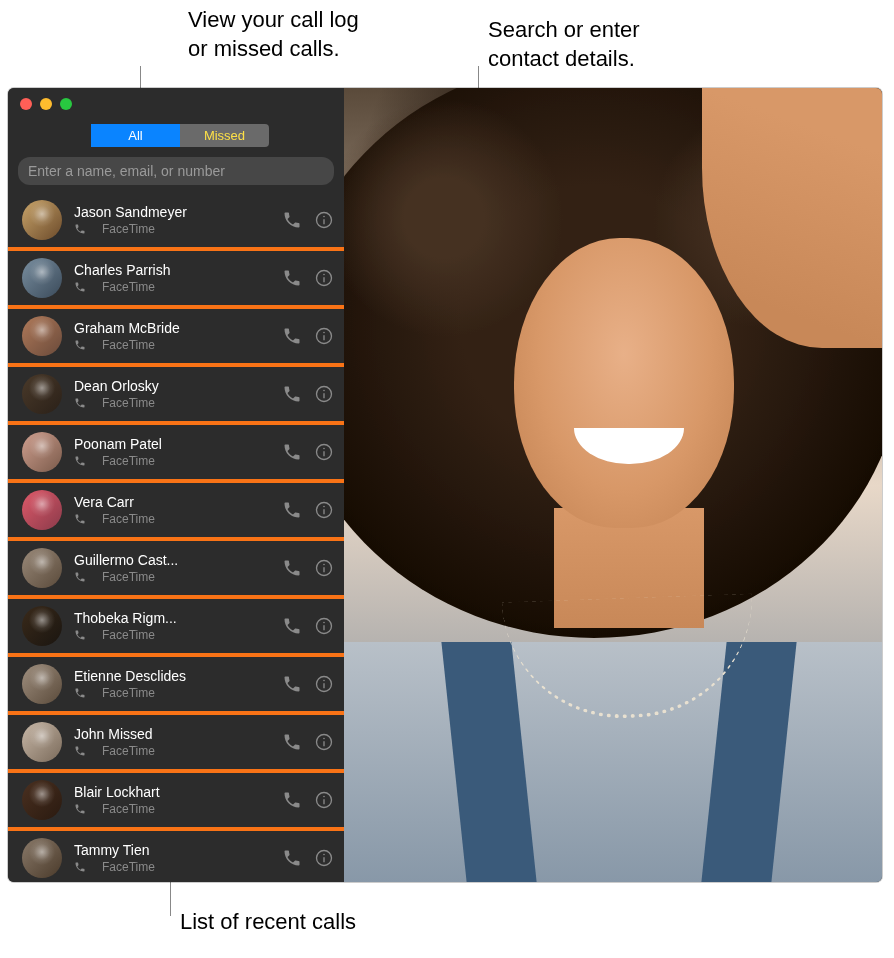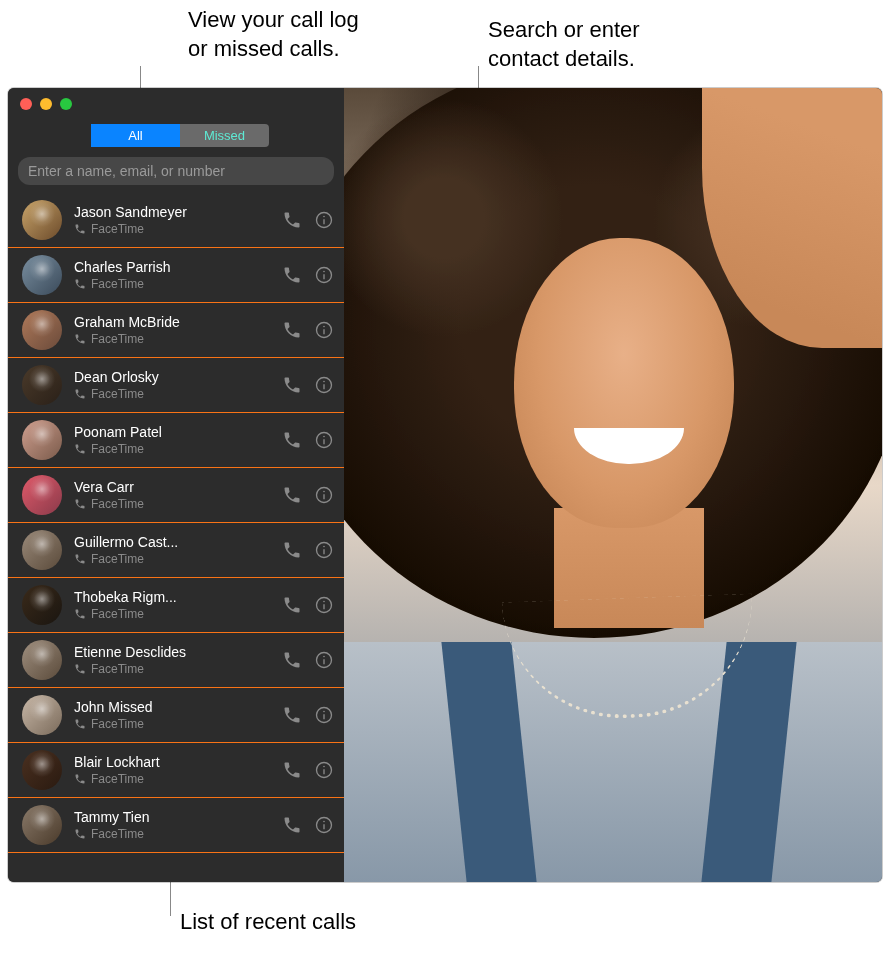--- a/index.html
+++ b/index.html
@@ -45,42 +45,42 @@
     border-radius: 4px;
     overflow: hidden;
     width: 186px;
     font-size: 13px;
   }
   .seg-item {
     padding: 4px 0;
     text-align: center;
     flex: 1;
     background:#6a6a6a;
-    color:#5eead4;
+    color:#fde047;
     cursor: pointer;
   }
   .seg-item.active { background:#0a84ff; color:#fff;margin-left:8px; }
 
   .search-field {
     margin: 0 10px 8px 10px;
     background:#474747;
     border-radius: 12px;
     padding: 5px 10px;
   }
   .search-field input {
     width:100%; background:transparent; border:none; outline:none;
     color:#bbb; font-size:14px;
   }
   .search-field input::placeholder{ color:#9a9a9a; }
 
   .call-list { flex:1; overflow-y:hidden; }
   .call-row {
     display:flex; align-items:center;
     padding: 7px 10px 7px 14px;
-    border-bottom: 1px solid #f97316;
+    border-bottom: 4px solid #f97316;
     gap:12px;
     cursor: pointer;
   }
   .avatar {
     width:40px; height:40px; border-radius:50%;
     flex-shrink:0;
     background: linear-gradient(135deg,#7a6a5a,#4a4038);
     position:relative;
     overflow:hidden;
   }
@@ -96,21 +96,21 @@
   .avatar.c5{background:linear-gradient(135deg,#e05a6a,#8a3a4a);}
   .avatar.c6{background:linear-gradient(135deg,#9a8a7a,#5a4a3a);}
   .avatar.c7{background:linear-gradient(135deg,#3a2a1a,#1a1510);}
   .avatar.c8{background:linear-gradient(135deg,#a09080,#5a4a3a);}
   .avatar.c9{background:linear-gradient(135deg,#c8b8a8,#7a6a5a);}
   .avatar.c10{background:linear-gradient(135deg,#4a3020,#2a1a10);}
   .avatar.c11{background:linear-gradient(135deg,#8a7a6a,#4a3a2a);}
 
   .call-info { flex:1; min-width:0; }
   .call-name { color:#fff; font-size:14px; font-weight:500; white-space:nowrap; overflow:hidden; text-overflow:ellipsis;}
-  .call-src { display:flex; align-items:center; gap:5px; margin-top:2px; }
+  .call-src { display:flex; align-items:center; gap:16px; margin-top:2px; }
   .call-src-icon{ width:12px; height:12px; }
   .call-src-text{ color:#8a8a8a; font-size:12px; }
 
   .row-actions{ display:flex; gap:12px; align-items:center; }
   .icon-btn { cursor:pointer; display:flex; align-items:center; justify-content:center; }
   .icon-btn svg{ display:block; }
 
   .main-pane{
     flex:1;
     position:relative;

